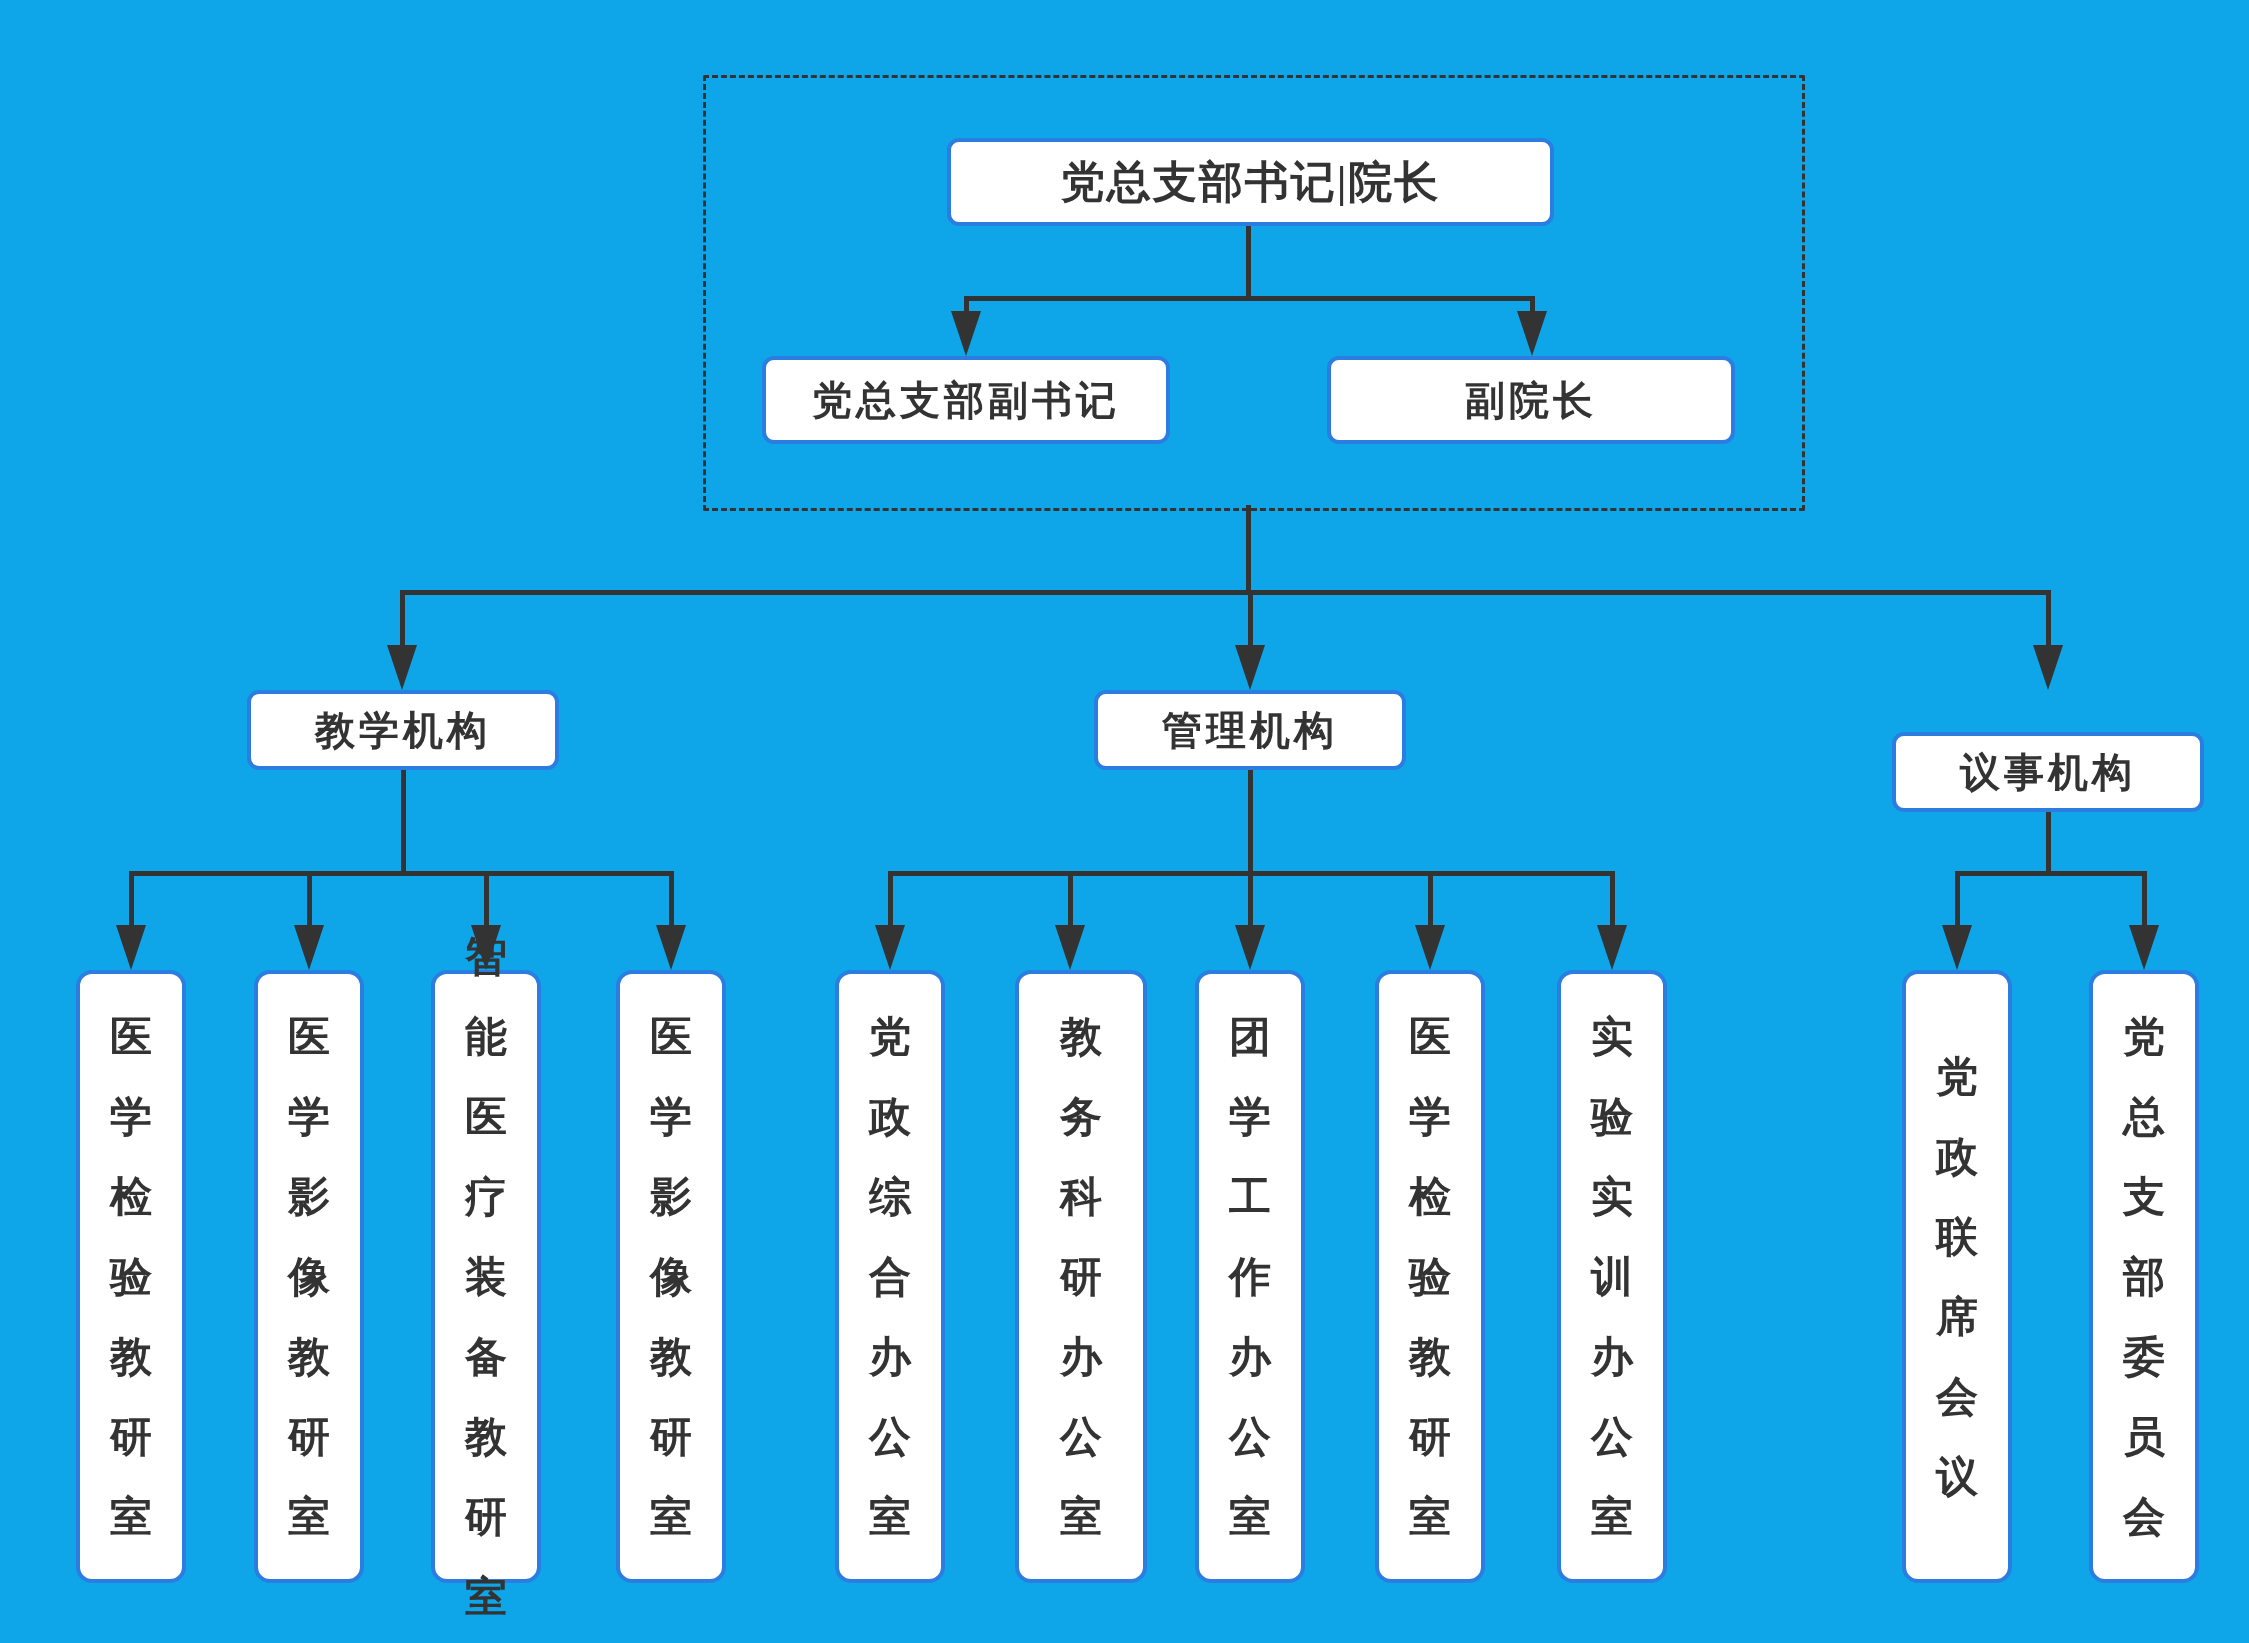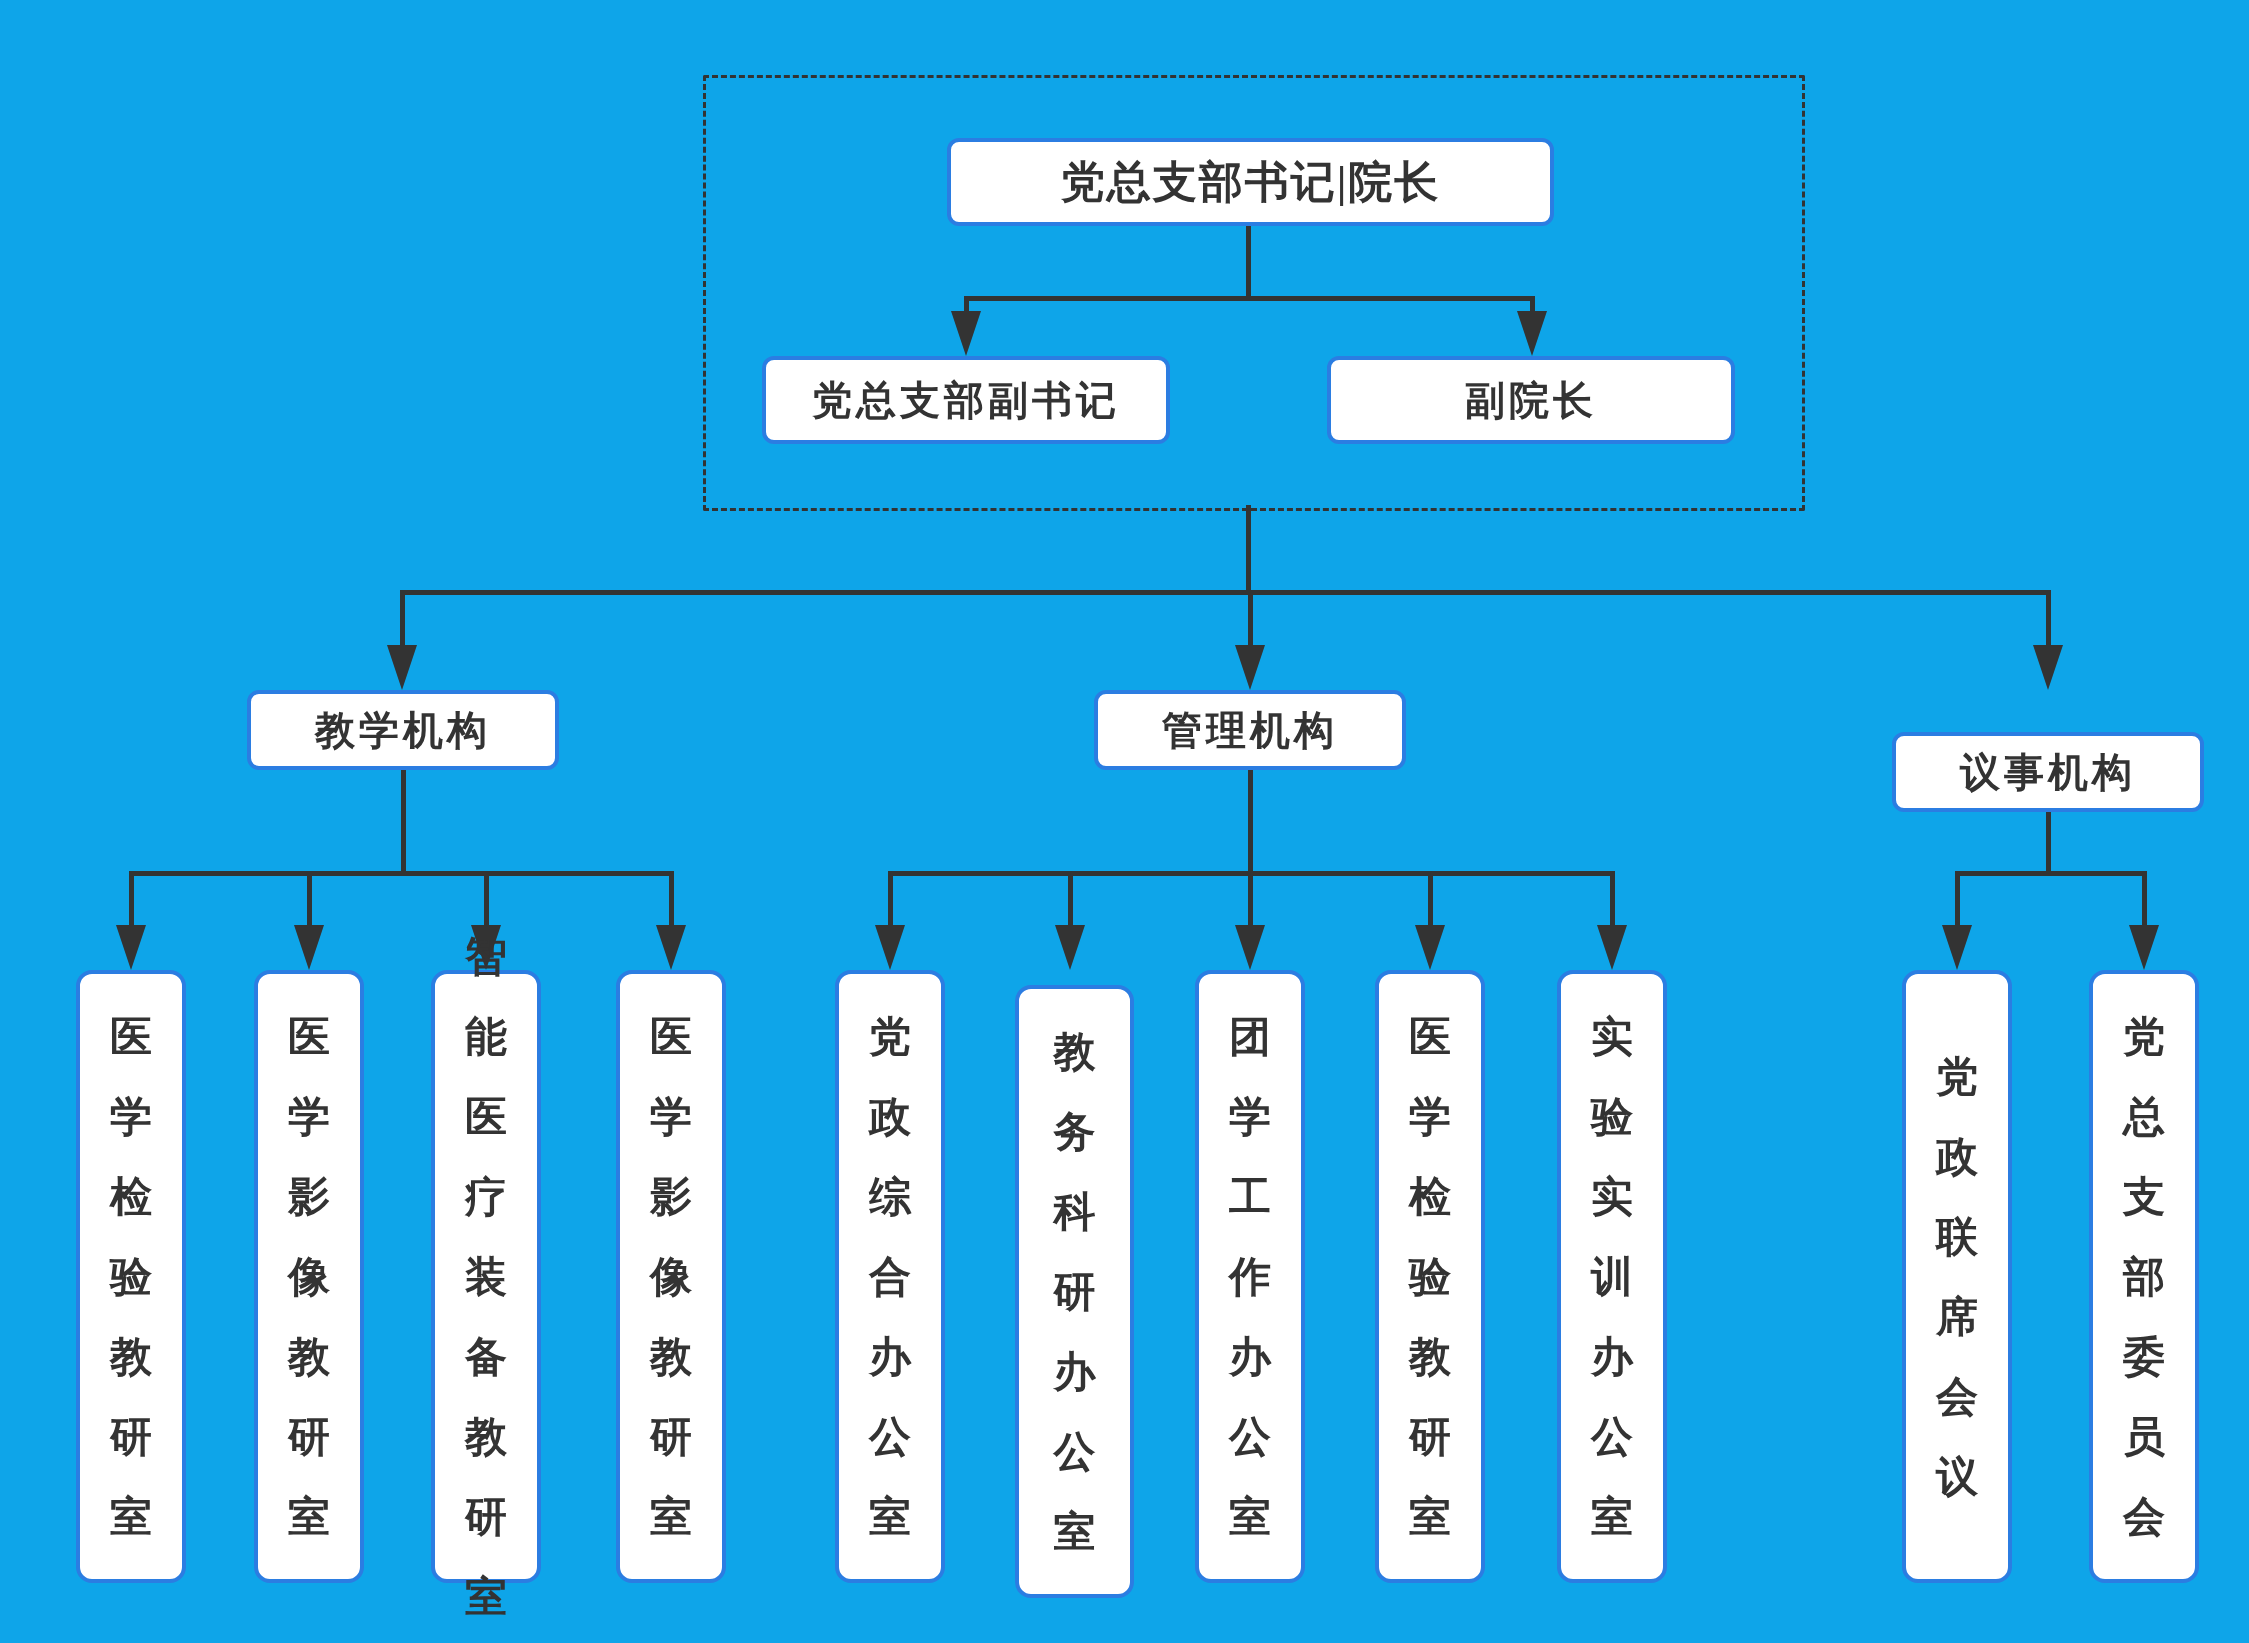--- a/index.html
+++ b/index.html
@@ -115,21 +115,21 @@
   <div class="node vnode" style="left:431px;top:970px;width:110px;height:613px;">
     <span class="vtext">智能医疗装备教研室</span>
   </div>
   <div class="node vnode" style="left:616px;top:970px;width:110px;height:613px;">
     <span class="vtext">医学影像教研室</span>
   </div>
 
   <div class="node vnode" style="left:835px;top:970px;width:110px;height:613px;">
     <span class="vtext">党政综合办公室</span>
   </div>
-  <div class="node vnode" style="left:1015px;top:970px;width:119px;height:613px;margin-top:15px;">
+  <div class="node vnode" style="left:1015px;top:970px;width:132px;height:613px;">
     <span class="vtext">教务科研办公室</span>
   </div>
   <div class="node vnode" style="left:1195px;top:970px;width:110px;height:613px;">
     <span class="vtext">团学工作办公室</span>
   </div>
   <div class="node vnode" style="left:1375px;top:970px;width:110px;height:613px;">
     <span class="vtext">医学检验教研室</span>
   </div>
   <div class="node vnode" style="left:1557px;top:970px;width:110px;height:613px;">
     <span class="vtext">实验实训办公室</span>

